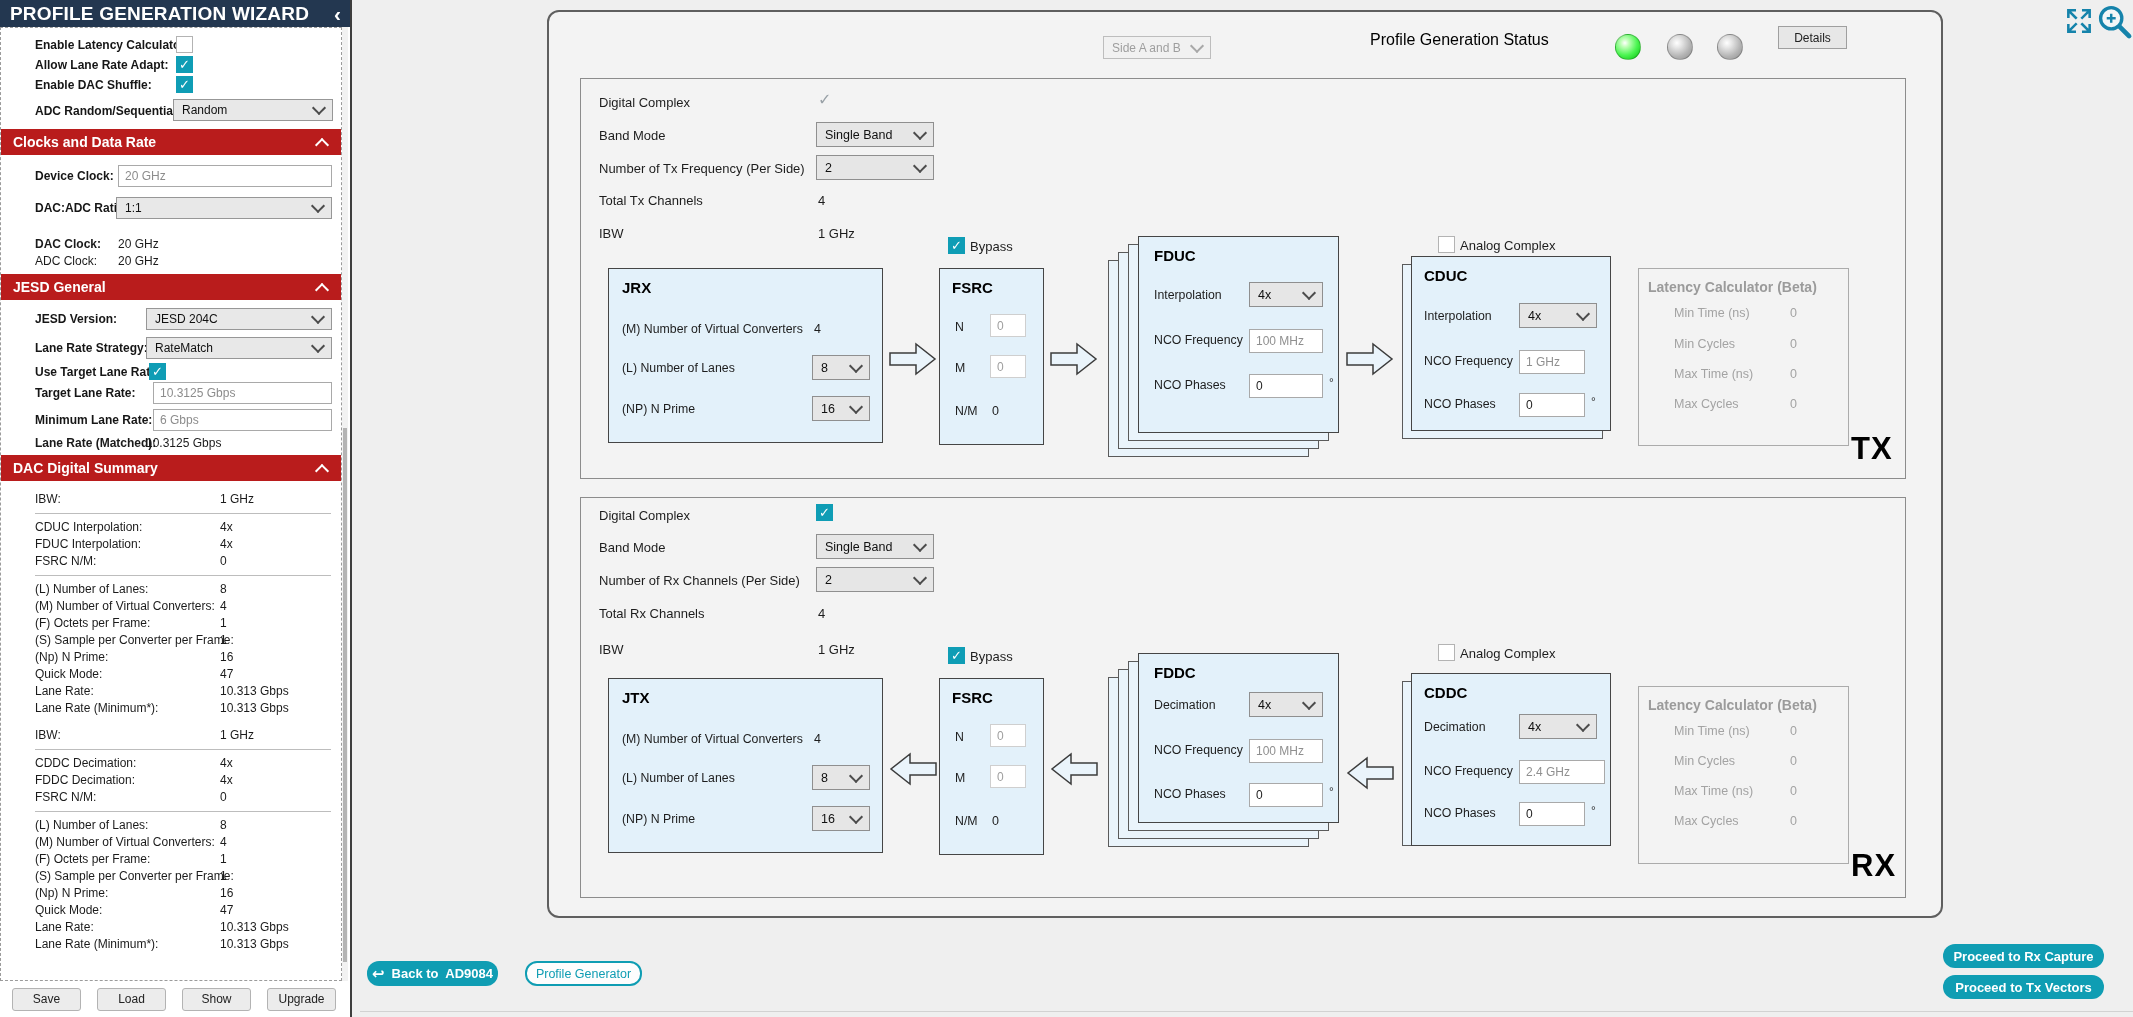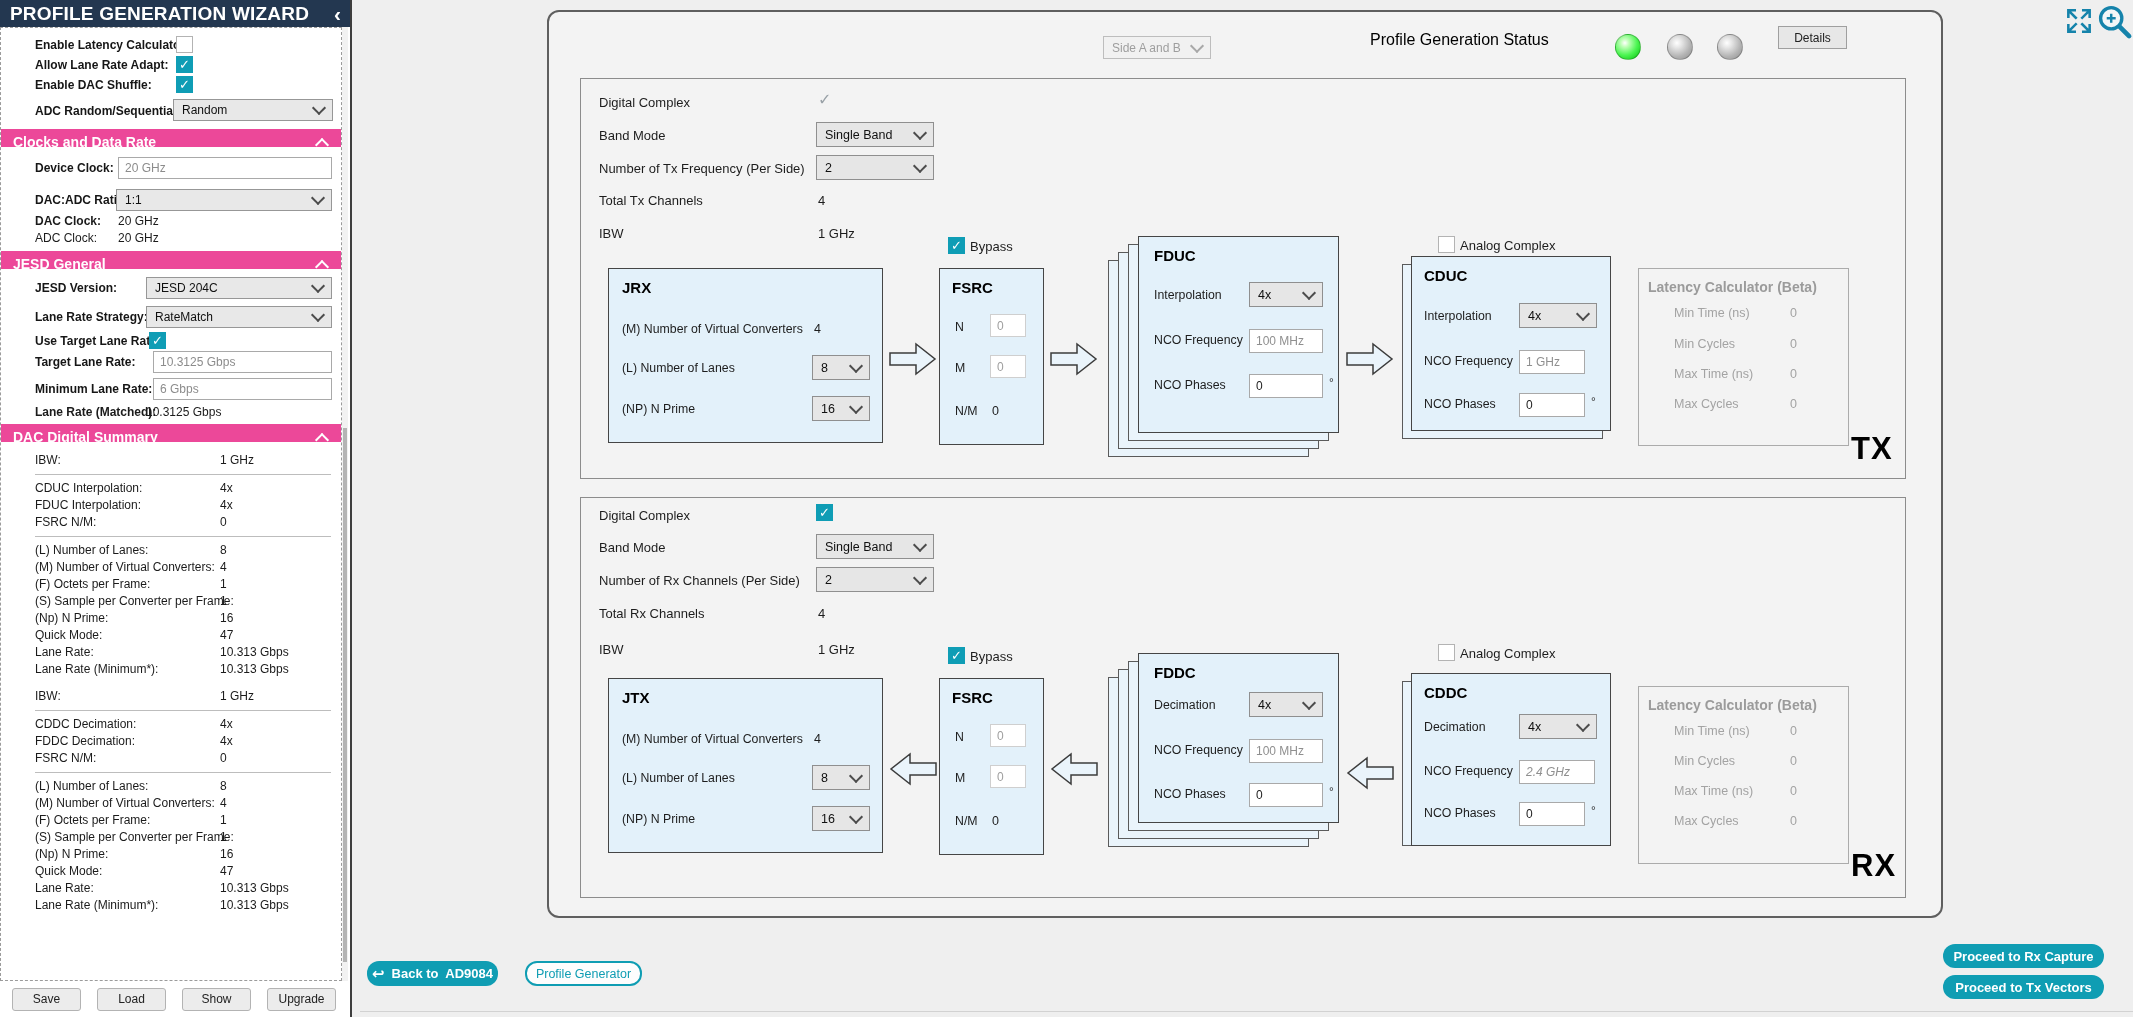--- a/index.html
+++ b/index.html
@@ -9,21 +9,21 @@
   
   .sidebar{position:absolute;left:0;top:0;width:352px;height:1017px;background:#fff;border-right:2px solid #3e3e3e;box-sizing:border-box}
   .sb-header{height:27px;background:#233750;color:#fff;display:flex;align-items:center;justify-content:space-between;padding:0 9px 0 10px}
   .sb-title{font-size:19px;font-weight:700;white-space:nowrap;letter-spacing:.2px}
   .sb-collapse{font-size:21px;font-weight:700;line-height:22px;cursor:pointer}
   .sb-body{position:absolute;left:0;top:27px;width:342px;bottom:36px;border:1px dashed #9b9b9b;box-sizing:border-box;overflow:hidden;background:#fff}
   .sb-scroll{position:absolute;right:2px;top:27px;bottom:36px;width:6px;background:#f2f2f2}
   .sb-thumb{position:absolute;left:1px;width:4px;top:42%;height:56%;background:#b4b4b4}
   .sb-row{position:relative;height:20px}
   .sb-lbl{position:absolute;left:34px;top:2px;font-size:12px;font-weight:700;color:#161616;white-space:nowrap}
-  .sb-sec{position:relative;height:18px;background:#ec4899;color:#fff}
+  .sb-sec{position:relative;height:26px;background:#b91c1c;color:#fff}
   .sb-sec .t{position:absolute;left:12px;top:5px;font-size:14px;font-weight:700;white-space:nowrap}
   .chev-up{position:absolute;right:14px;top:11px;width:8px;height:8px;border-left:2px solid #fff;border-top:2px solid #fff;transform:rotate(45deg)}
   .sum-row{position:relative;height:17px}
   .sum-lbl{position:absolute;left:34px;top:1px;font-size:12px;color:#1b1b1b;white-space:nowrap}
   .sum-val{position:absolute;left:219px;top:1px;font-size:12px;color:#1b1b1b;white-space:nowrap}
   .sb-div{height:1px;background:#bdbdbd;margin:5px 10px 5px 34px}
   .sb-inp{position:absolute;box-sizing:border-box;height:22px;background:#fff;border:1px solid #a9a9a9;font-size:12px;color:#8c8c8c;padding:0 6px;font-family:inherit}
   .sb-dd{position:absolute;box-sizing:border-box;height:22px;background:#e8e8e8;border:1px solid #979797;display:flex;align-items:center;justify-content:space-between;padding:0 8px;font-size:12px;color:#101010}
   .sb-footer{position:absolute;left:0;right:2px;bottom:0;height:36px;background:#fff;display:flex;align-items:center;gap:16px;padding:0 12px;box-sizing:border-box}
   .sb-btn{flex:1;height:21px;background:#ececec;border:1px solid #b3b3b3;border-radius:3px;font-size:12px;color:#222;display:flex;align-items:center;justify-content:center;cursor:pointer}
@@ -112,21 +112,21 @@
         <span class="sb-lbl" style="top:4px">Device Clock:</span>
         <input class="sb-inp" style="left: 117px; top: 0px; width: 214px;" value="20 GHz">
       </div>
       <div class="sb-row" style="height:24px;margin-top:8px">
         <span class="sb-lbl" style="top:4px">DAC:ADC Ratio:</span>
         <div class="sb-dd" style="left:115px;top:0;width:216px">
           <span>1:1</span>
           <span class="chev-dn"></span>
         </div>
       </div>
-      <div class="sum-row" style="margin-top:0">
+      <div class="sum-row" style="margin-top:15px">
         <span class="sum-lbl" style="font-weight:700">DAC Clock:</span>
         <span class="sum-val" style="left:117px">20 GHz</span>
       </div>
       <div class="sum-row">
         <span class="sum-lbl" style="font-weight:400">ADC Clock:</span>
         <span class="sum-val" style="left:117px">20 GHz</span>
       </div>
 
       <div class="sb-sec" style="margin-top:4px">
         <span class="t">JESD General</span>
@@ -492,21 +492,21 @@
 
     <div class="stack" style="left:821px;top:183px;width:201px;height:165px"></div>
     <div class="card" style="left:830px;top:175px;width:200px;height:173px">
       <span class="card-title" style="left:12px;top:10px">CDDC</span>
       <span class="c-lbl" style="left:12px;top:46px">Decimation</span>
       <div class="dd" style="left:107px;top:40px;width:78px">
         <span>4x</span>
           <span class="chev-dn"></span>
       </div>
       <span class="c-lbl" style="left:12px;top:90px">NCO Frequency</span>
-      <input class="inp ghost" style="left: 107px; top: 86px; width: 76px; font-style: italic;" value="2.4 GHz">
+      <input class="inp ghost" style="left: 107px; top: 86px; width: 86px;" value="2.4 GHz">
       <span class="c-lbl" style="left:12px;top:132px">NCO Phases</span>
       <input class="inp" style="left: 107px; top: 128px; width: 66px;" value="0">
       <span class="deg" style="left:179px;top:130px">°</span>
     </div>
 
     <div class="lat" style="left:1057px;top:188px;width:211px;height:178px">
       <span class="lat-title">Latency Calculator (Beta)</span>
       <span class="lat-lbl" style="top:37px">Min Time (ns)</span>
         <span class="lat-val" style="top:37px">0</span>
       <span class="lat-lbl" style="top:67px">Min Cycles</span>

